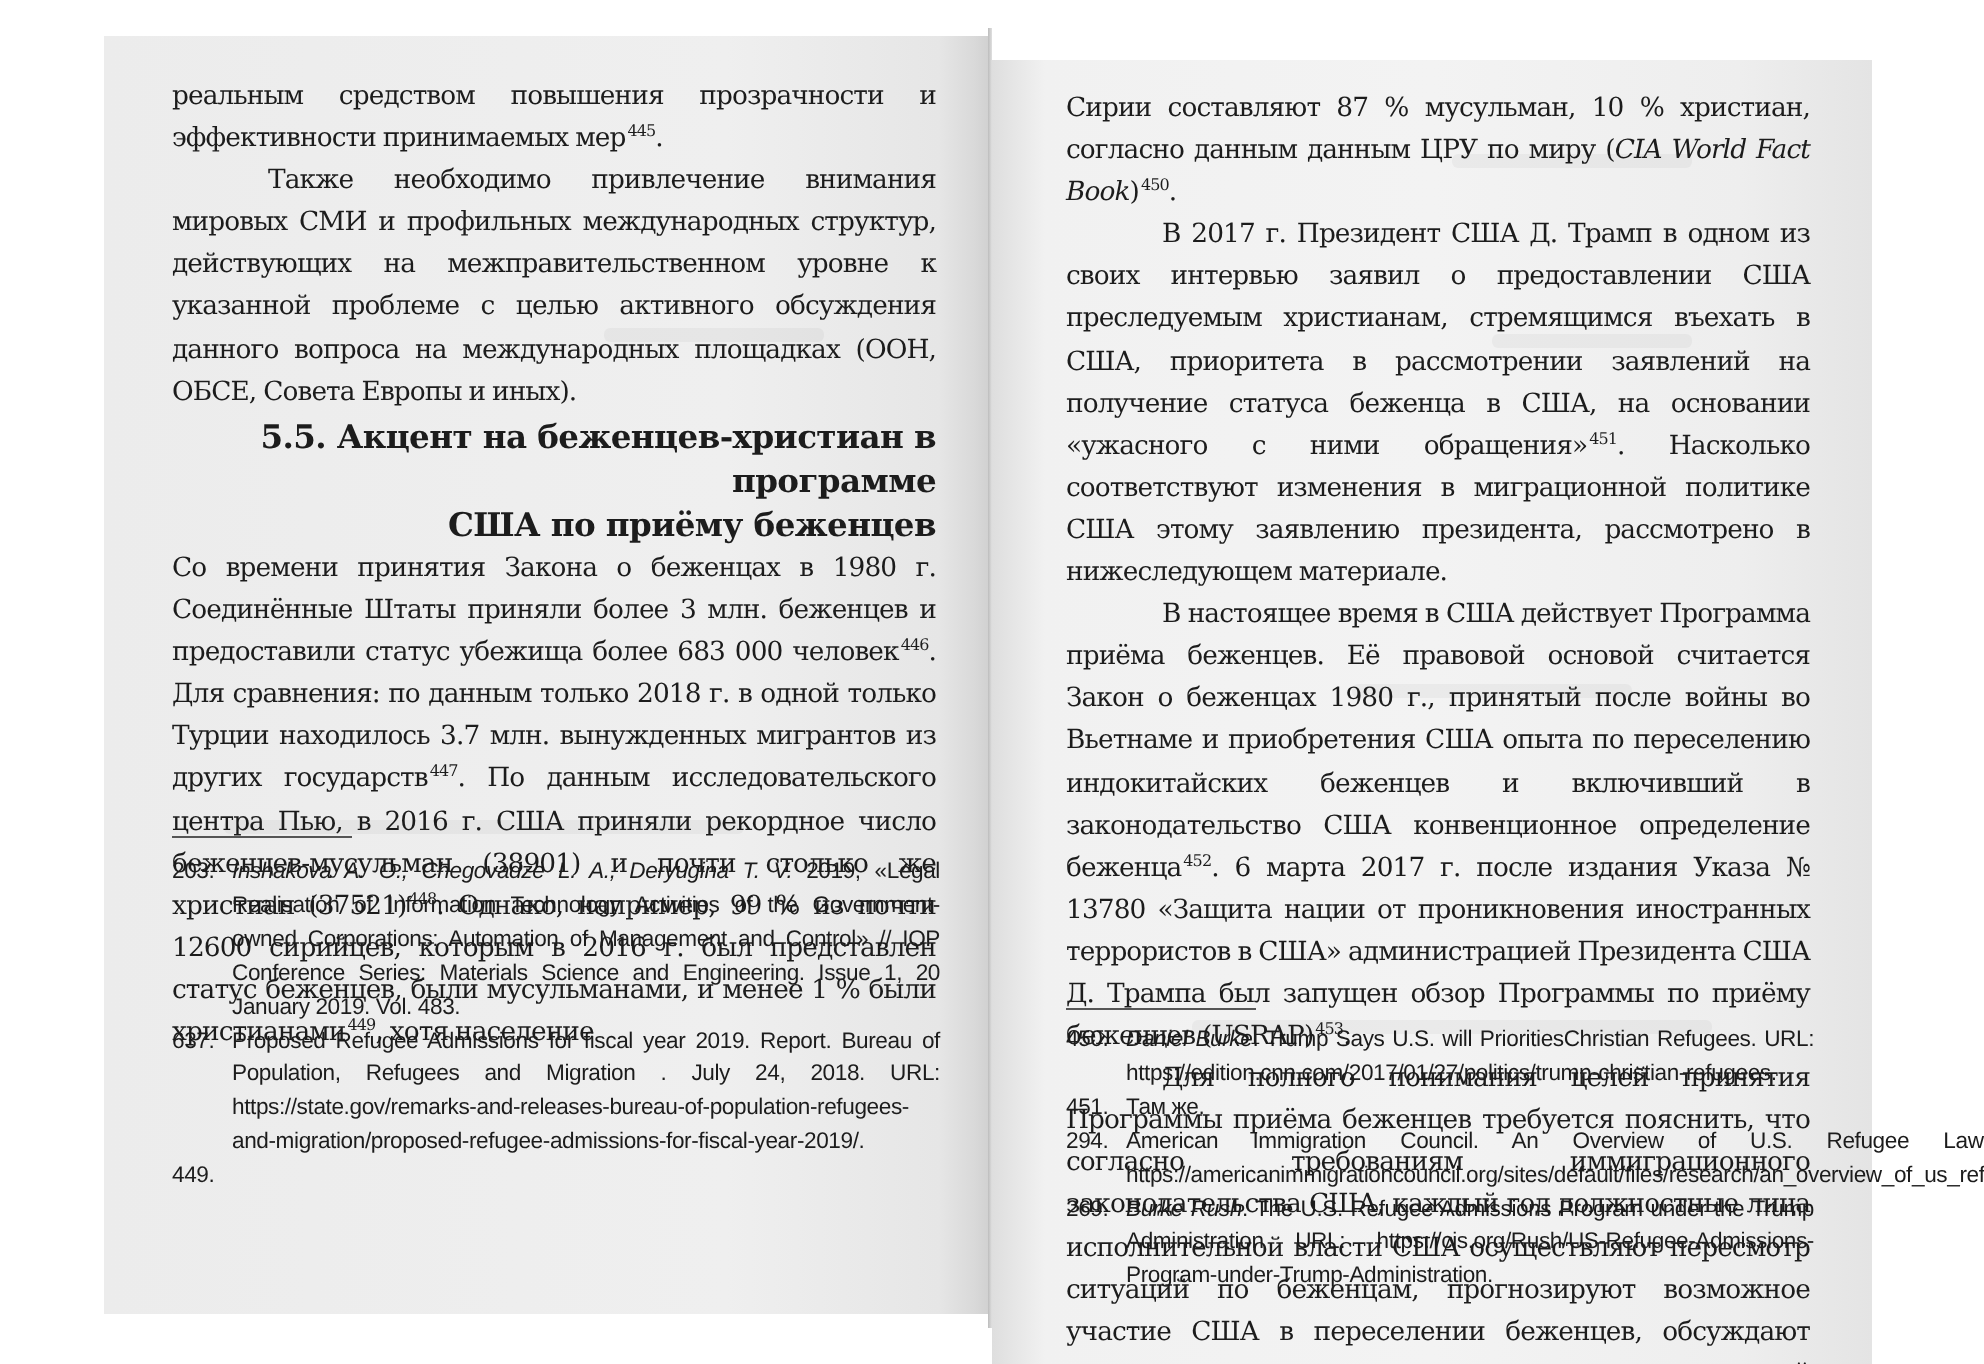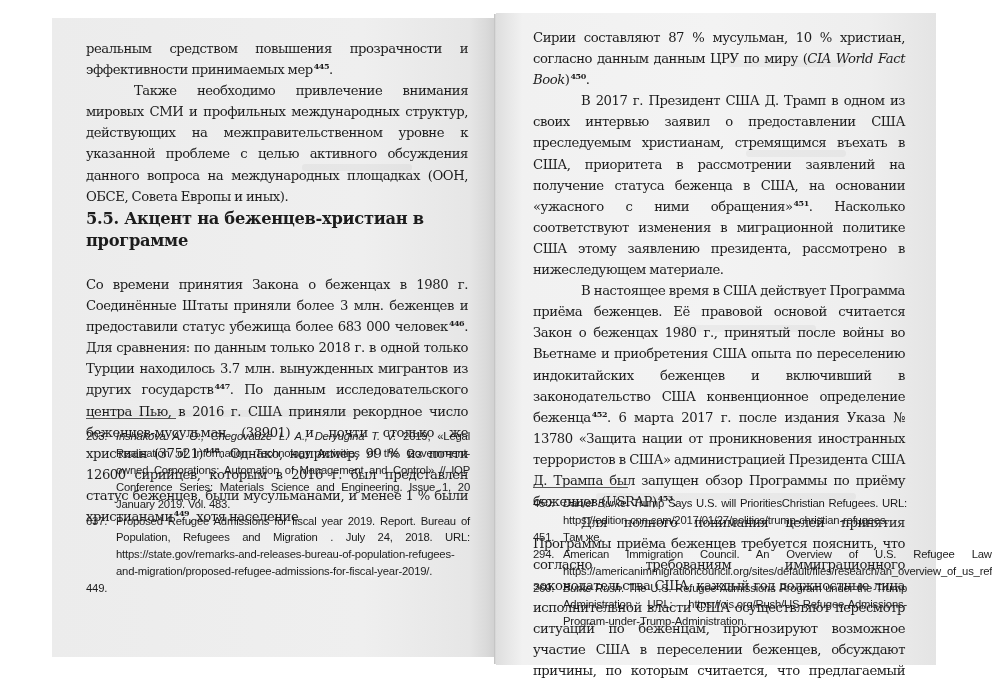--- a/index.html
+++ b/index.html
@@ -20,21 +20,21 @@
   }
   .page-left {
     left: 52px;
     top: 18px;
     width: 444px;
     height: 639px;
     background: linear-gradient(to right, #ececec 0%, #efefef 70%, #e6e6e6 94%, #d9d9d9 98%, #cfcfcf 100%);
   }
   .page-right {
     left: 496px;
-    top: 13px;
+    top: 30px;
     width: 440px;
     height: 652px;
     background: linear-gradient(to right, #dedede 0%, #f1f1f1 6%, #f3f3f3 50%, #eeeeee 85%, #e4e4e4 100%);
   }
   .spine-line {
     position: absolute;
     left: 494px;
     top: 14px;
     width: 2px;
     height: 650px;
@@ -51,31 +51,30 @@
   }
   .page-left .body-text { left: 34px; width: 382px; }
   .page-right .body-text { left: 37px; width: 372px; }
   .body-text p { margin: 0; }
   .body-text p.indent { text-indent: 48px; }
   .body-text sup, .fn sup {
     font-size: 8px;
     line-height: 0;
     vertical-align: 5px;
     margin-left: 1px;
-    font-weight: bold;
   }
   .heading {
     position: absolute;
     left: 34px;
     width: 382px;
     font-family: "DejaVu Serif", "Liberation Serif", serif;
     font-weight: bold;
     font-size: 16.3px;
     line-height: 22px;
-    text-align: left;
+    text-align: right;
     letter-spacing: -0.3px;
   }
   .fn-rule {
     position: absolute;
     height: 1px;
     background: #555;
   }
   .footnotes {
     position: absolute;
     font-family: "Liberation Sans", "DejaVu Sans", sans-serif;
@@ -111,20 +110,21 @@
   <div class="ghost" style="left:250px;top:146px;width:110px;"></div>
   <div class="ghost" style="left:60px;top:392px;width:260px;"></div>
 
   <div class="body-text" style="top:20px;">
       <p><span>реальным средством повышения прозрачности и эффективности принимаемых мер</span><sup>445</sup><span>.</span></p>
       <p class="indent"><span>Также необходимо привлечение внимания мировых СМИ и профильных международных структур, действующих на межправительственном уровне к указанной проблеме с целью активного обсуждения данного вопроса на международных площадках (ООН, ОБСЕ, Совета Европы и иных).</span></p>
     </div>
 
   <div class="heading" style="top:190px;">
     <div>5.5. Акцент на беженцев-христиан в программе</div>
+    <div>США по приёму беженцев</div>
   </div>
 
   <div class="body-text" style="top:244px;margin-top:12px;">
       <p><span>Со времени принятия Закона о беженцах в 1980 г. Соединённые Штаты приняли более 3 млн. беженцев и предоставили статус убежища более 683 000 человек</span><sup>446</sup><span>. Для сравнения: по данным только 2018 г. в одной только Турции находилось 3.7 млн. вынужденных мигрантов из других государств</span><sup>447</sup><span>. По данным исследовательского центра Пью, в 2016 г. США приняли рекордное число беженцев-мусульман (38901) и почти столько же христиан (37521)</span><sup>448</sup><span>. Однако, например, 99 % из почти 12600 сирийцев, которым в 2016 г. был представлен статус беженцев, были мусульманами, и менее 1 % были христианами</span><sup>449</sup><span>, хотя население</span></p>
     </div>
 
   <div class="fn-rule" style="left:34px;top:400px;width:90px;"></div>
 
   <div class="footnotes" style="top:410px;">
       <div class="fn">

